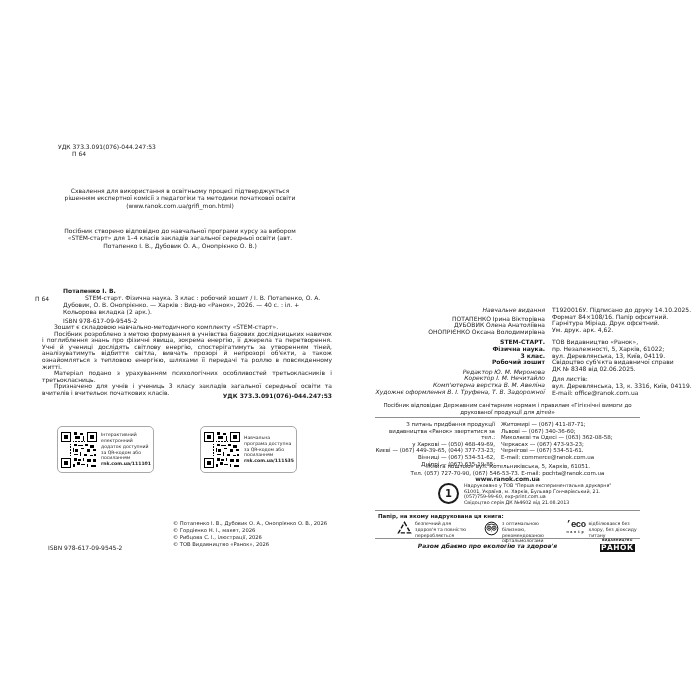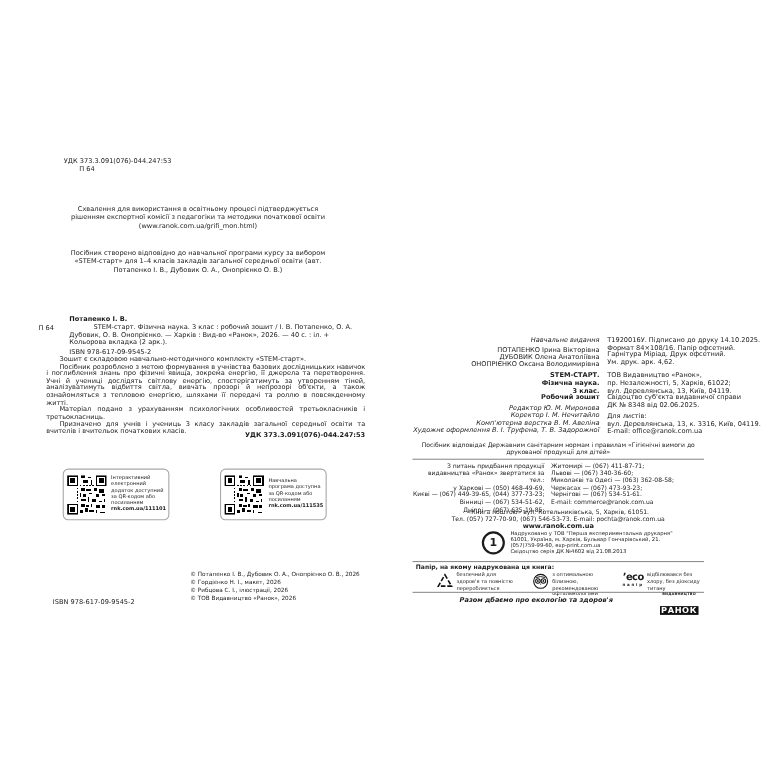--- a/index.html
+++ b/index.html
@@ -35,27 +35,27 @@
   .colL{left:375px;top:307px;width:170px;text-align:right;}
   .colR{left:552px;top:307px;width:150px;}
   .gap3{height:3px;} .gap4{height:4px;} .gap6{height:6px;}
   
   .printer{left:438px;top:483px;display:flex;gap:5px;align-items:flex-start;}
   .circle1{width:17px;height:17px;border:2px solid #1c1c1c;border-radius:50%;
            display:flex;align-items:center;justify-content:center;font-weight:bold;font-size:10px;}
   
   .paper-item{position:absolute;top:521px;display:flex;gap:3px;align-items:flex-start;}
   .paper-text{width:54px;}
-  .ecoLogo{line-height:1;text-align:center;}
+  .ecoLogo{line-height:1;text-align:center;font-family:Liberation Mono, monospace;}
   .ecoWord{font-weight:bold;font-size:9px;display:block;letter-spacing:-0.5px;}
   .ecoSub{font-size:3.6px;letter-spacing:1.6px;display:block;margin-top:1px;font-weight:bold;}
   
   .ranok{left:600px;top:539px;text-align:center;line-height:1;}
   .ranokTop{font-size:3.2px;font-weight:bold;letter-spacing:0.2px;display:block;}
-  .ranokBottom{font-size:7.5px;font-weight:bold;letter-spacing:0.5px;display:block;background:#111;color:#fff;padding:0 1px;margin-top:9px;}
+  .ranokBottom{font-size:7.5px;font-weight:bold;letter-spacing:0.5px;display:block;background:#111;color:#fff;padding:0 1px;margin-top:2px;}
 </style>
 </head>
 <body>
 
 <div id="canvas">
 
   <svg width="0" height="0" style="position:absolute" aria-hidden="true">
     <defs>
       <symbol id="qr" viewBox="0 0 25 25" shape-rendering="crispEdges">
         <rect width="25" height="25" fill="#fff"></rect>

